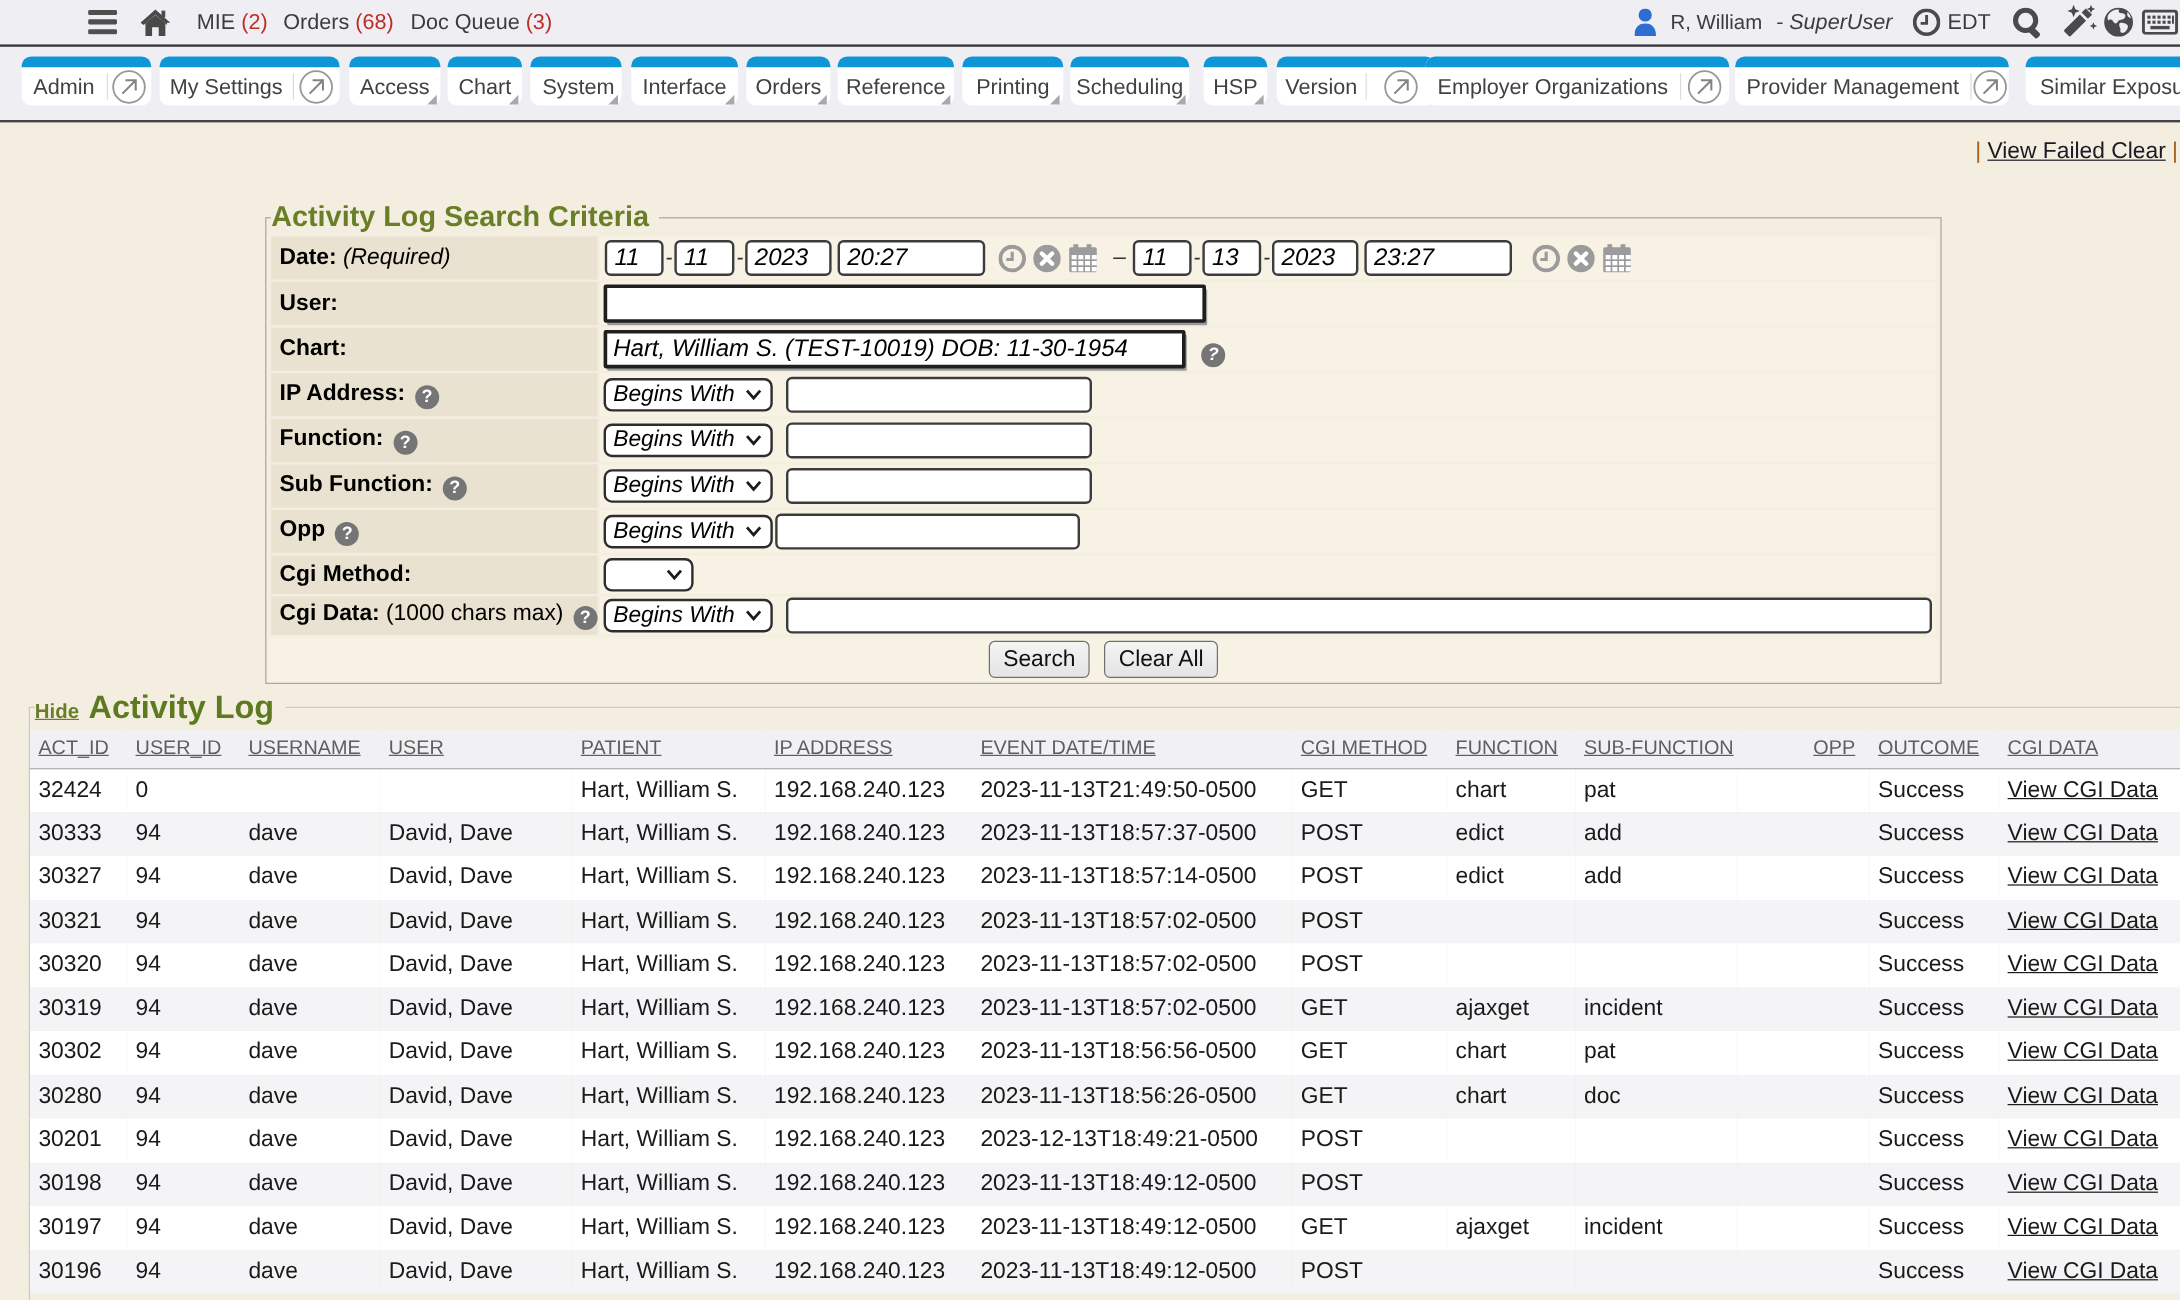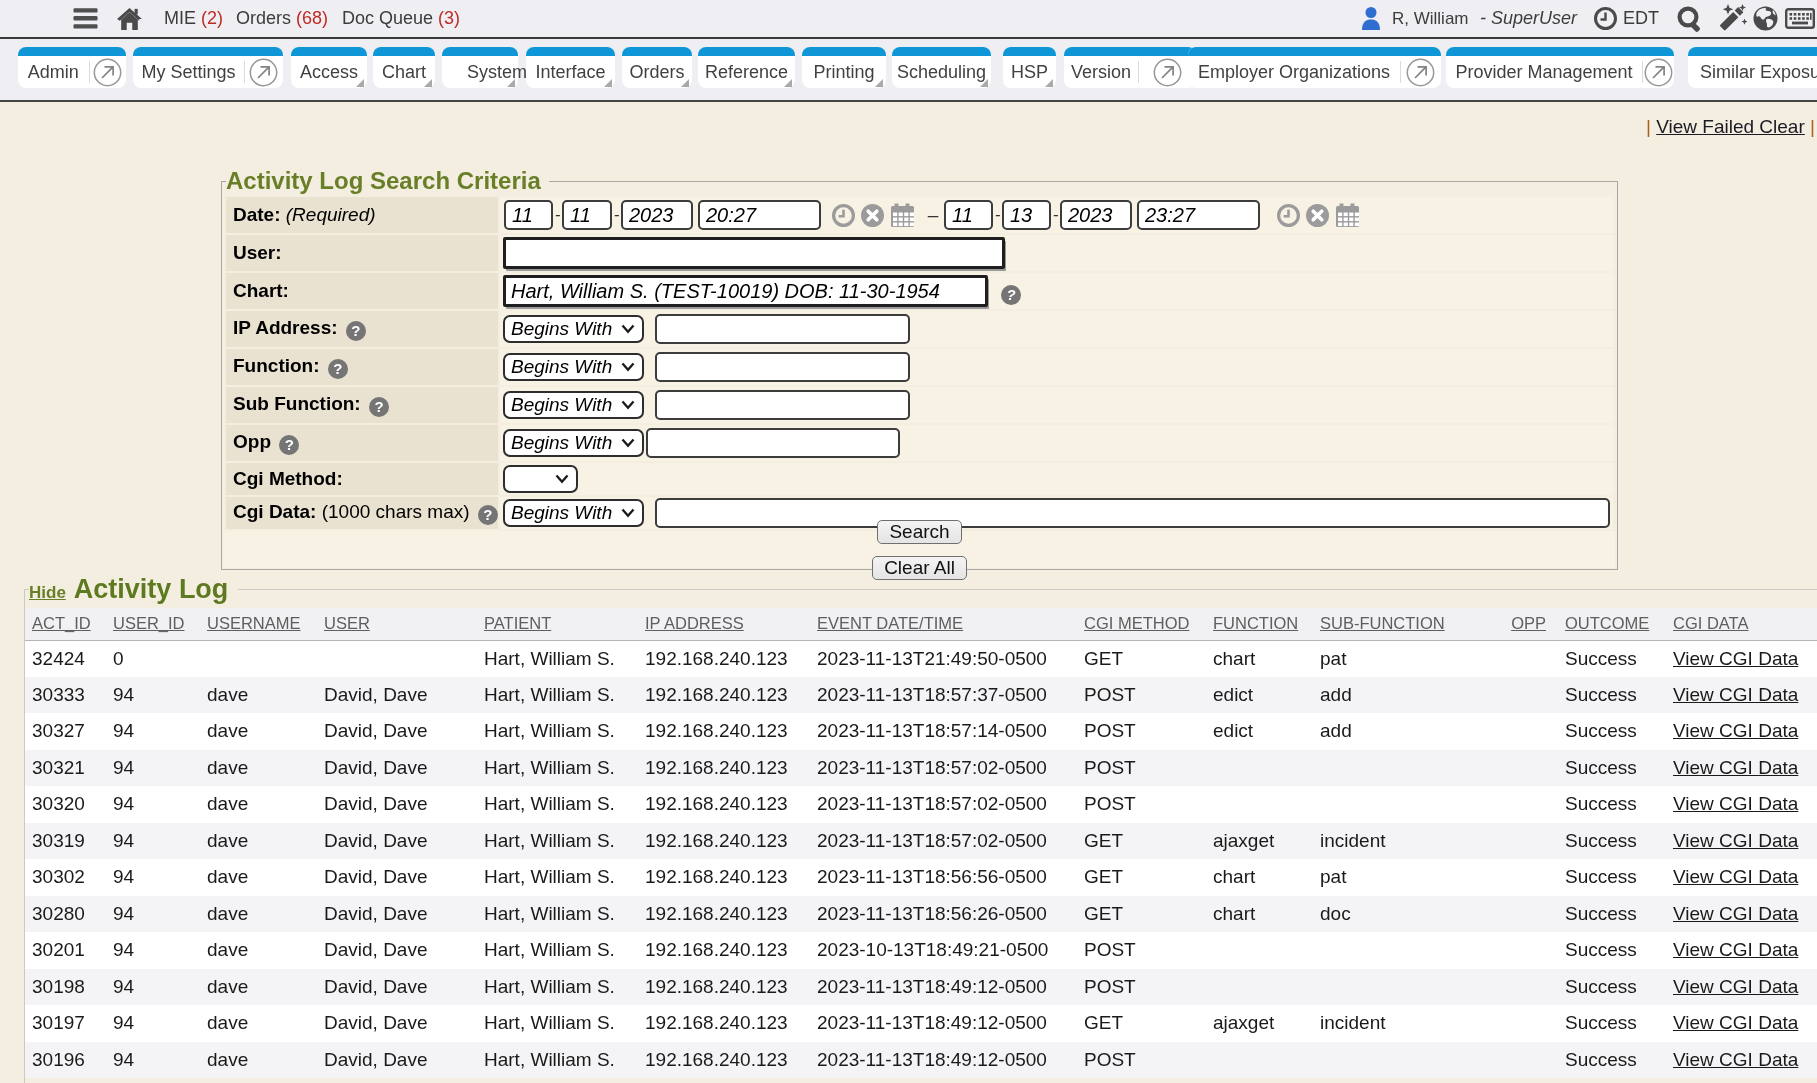--- a/index.html
+++ b/index.html
@@ -43,21 +43,21 @@
 
 
 .ti { background:#fff; border:2px solid #3c3c3c; border-radius:5px; height:30px; font-size:20px; color:#000; padding:0 6px; display:inline-flex; align-items:center; vertical-align:middle; }
 .sel { background:#fff; border:2px solid #2d2d2d; border-radius:7px; height:28px; font-size:19px; color:#000; padding:0 7px 0 6px; display:inline-flex; align-items:center; justify-content:space-between; vertical-align:middle; white-space:nowrap; }
 .sel .chev { margin-left:8px; }
 .bigi { background:#fff; border:3px solid #1f1f1f; border-radius:2px; height:32px; font-size:20px; color:#000; padding:0 5px; display:inline-flex; align-items:center; vertical-align:middle; box-shadow:2px 3px 0 -1px #9a9a9a; }
 
 .drow { display:flex; align-items:center; }
 .dash { width:9px; text-align:center; font-size:17px; color:#333; }
 
-.btnrow { margin-top:0; height:37px; background:#f7f2e3; display:flex; align-items:center; justify-content:center; gap:12px;flex-direction:column; }
+.btnrow { margin-top:0; height:37px; background:#f7f2e3; display:flex; align-items:center; justify-content:center; gap:12px; }
 .btn { font-family:"Liberation Sans",sans-serif; font-size:19px; color:#111; background:linear-gradient(#f4f4f4,#e4e4e4); border:1px solid #6f6f6f; border-radius:5px; height:31px; padding:0 11px; }
 
 
 fieldset.log { margin-left:24px; margin-top:4px; width:2400px; height:520px; border:1px solid #c9c9c9; border-right:none; border-bottom:none; padding:0; }
 fieldset.log legend { font-size:27px; font-weight:bold; color:#5e7a20; padding:0 10px 0 0; margin-left:4px; }
 fieldset.log legend a.hide { font-size:17px; color:#697f27; text-decoration:underline; margin-right:8px; }
 table.logT { border-collapse:collapse; table-layout:fixed; width:1793px; margin-top:3px; font-size:19px; color:#1a1a1a; }
 table.logT th { background:#f1f1f4; height:32px; font-weight:normal; font-size:16.5px; color:#5e5e5e; text-align:left; padding-left:7px; border-bottom:1px solid #b5b5b5; white-space:nowrap; }
 table.logT th span { text-decoration:underline; }
 table.logT td { height:36.5px; padding-left:7px; white-space:nowrap; overflow:hidden; background:#fff; }
@@ -176,21 +176,21 @@
         <div class="lbl" style="left:0;width:76px">Access</div>
         <div class="caret"></div>
       </div>
       <div class="tab" style="left:373px;width:62px">
         <div class="blue"></div>
         <div class="lbl" style="left:0;width:62px">Chart</div>
         <div class="caret"></div>
       </div>
       <div class="tab" style="left:442px;width:76px">
         <div class="blue"></div>
-        <div class="lbl" style="left:17px;width:76px">System</div>
+        <div class="lbl" style="left:2px;width:76px">System</div>
         <div class="caret"></div>
       </div>
       <div class="tab" style="left:526px;width:89px">
         <div class="blue"></div>
         <div class="lbl" style="left:0;width:89px">Interface</div>
         <div class="caret"></div>
       </div>
       <div class="tab" style="left:622px;width:70px">
         <div class="blue"></div>
         <div class="lbl" style="left:0;width:70px">Orders</div>
@@ -577,21 +577,21 @@
             <td>Success</td>
             <td><a href="#">View CGI Data</a></td>
           </tr>
           <tr>
             <td>30201</td>
             <td>94</td>
             <td>dave</td>
             <td>David, Dave</td>
             <td>Hart, William S.</td>
             <td>192.168.240.123</td>
-            <td>2023-10-13T18:49:21-0500</td>
+            <td>2023-12-13T18:49:21-0500</td>
             <td>POST</td>
             <td></td>
             <td></td>
             <td class="opp"></td>
             <td>Success</td>
             <td><a href="#">View CGI Data</a></td>
           </tr>
           <tr class="alt">
             <td>30198</td>
             <td>94</td>

